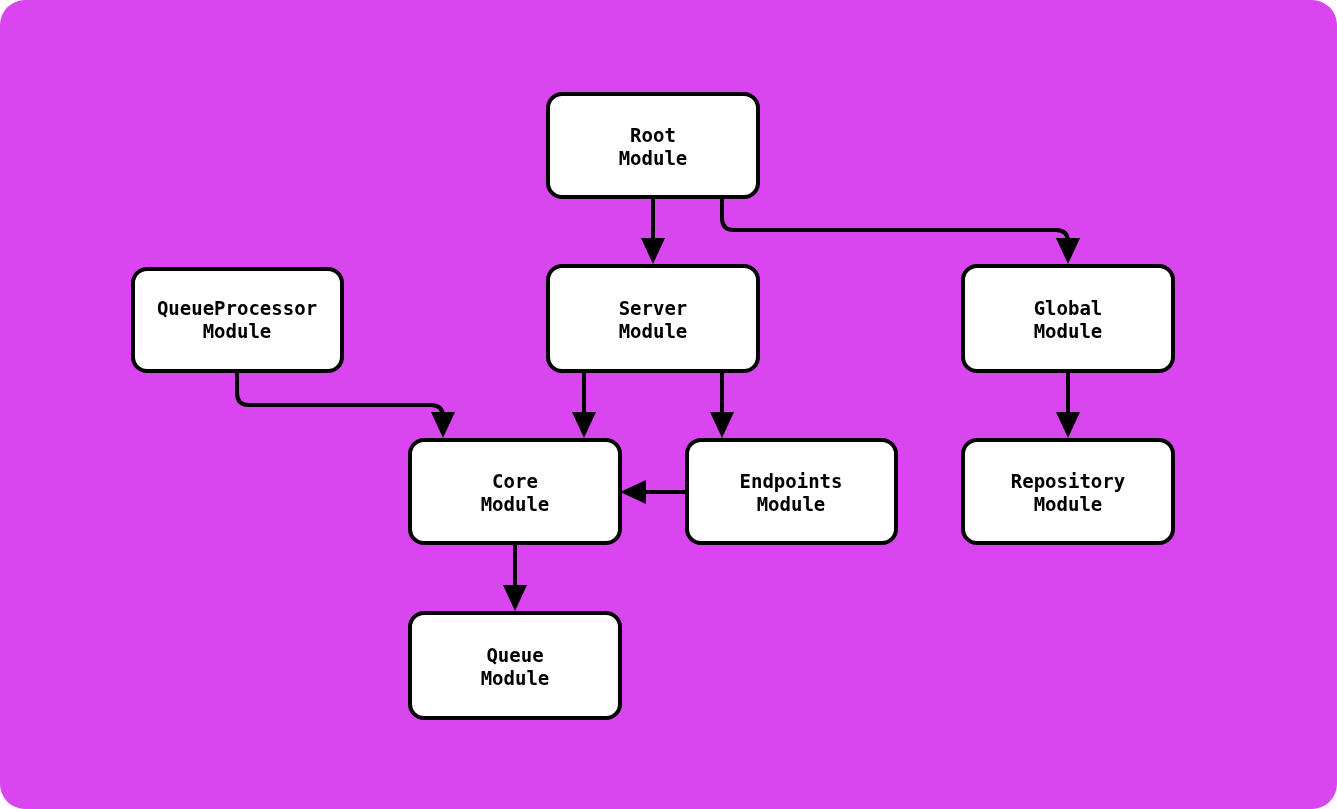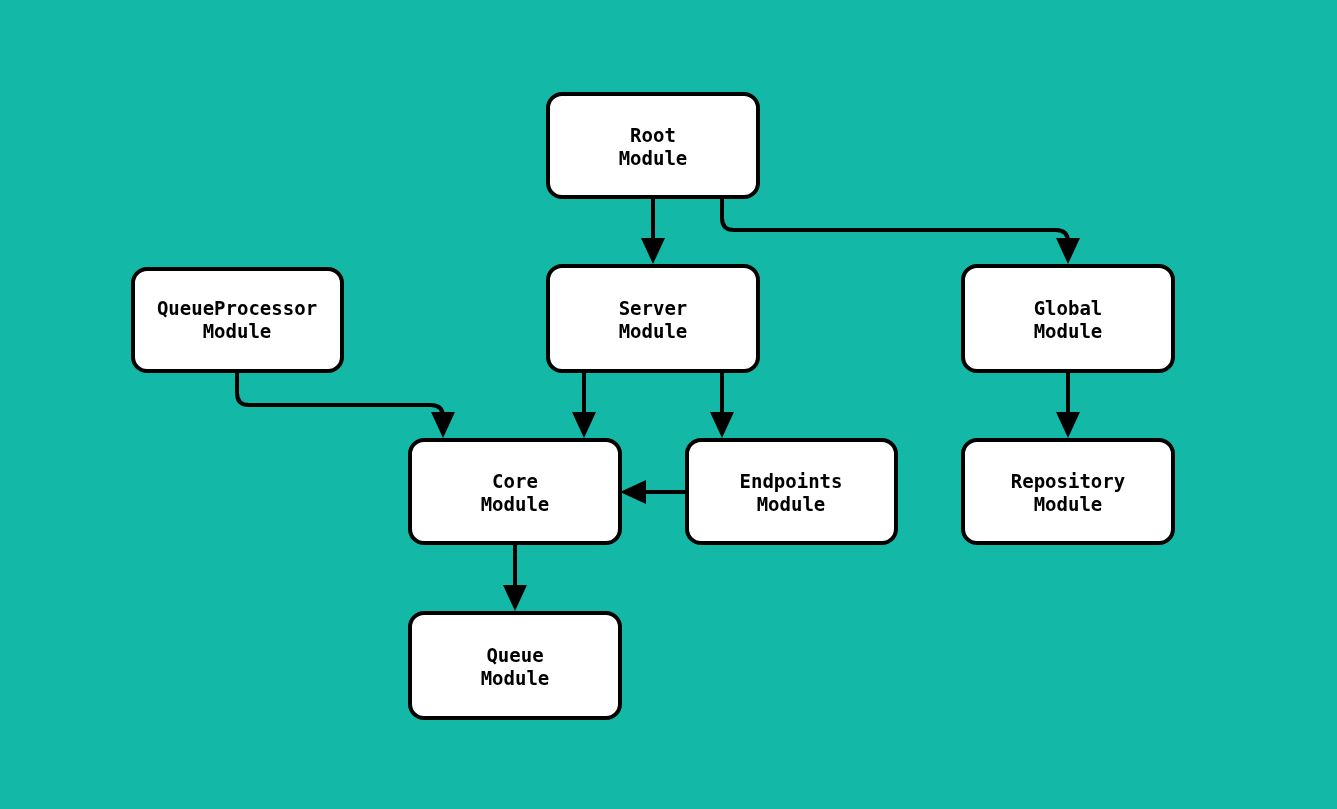--- a/index.html
+++ b/index.html
@@ -11,21 +11,22 @@
   body {
     width: 1337px;
     height: 809px;
     overflow: hidden;
     font-family: "DejaVu Sans Mono", "Liberation Mono", monospace;
   }
   #diagram-root {
     position: relative;
     width: 1337px;
     height: 809px;
-    background: #14b8a6;
+    background: #d946ef;
+    border-radius: 25px;
   }
   svg#diagram-canvas {
     position: absolute;
     top: 0;
     left: 0;
     width: 1337px;
     height: 809px;
     display: block;
   }
   .node-rect {

